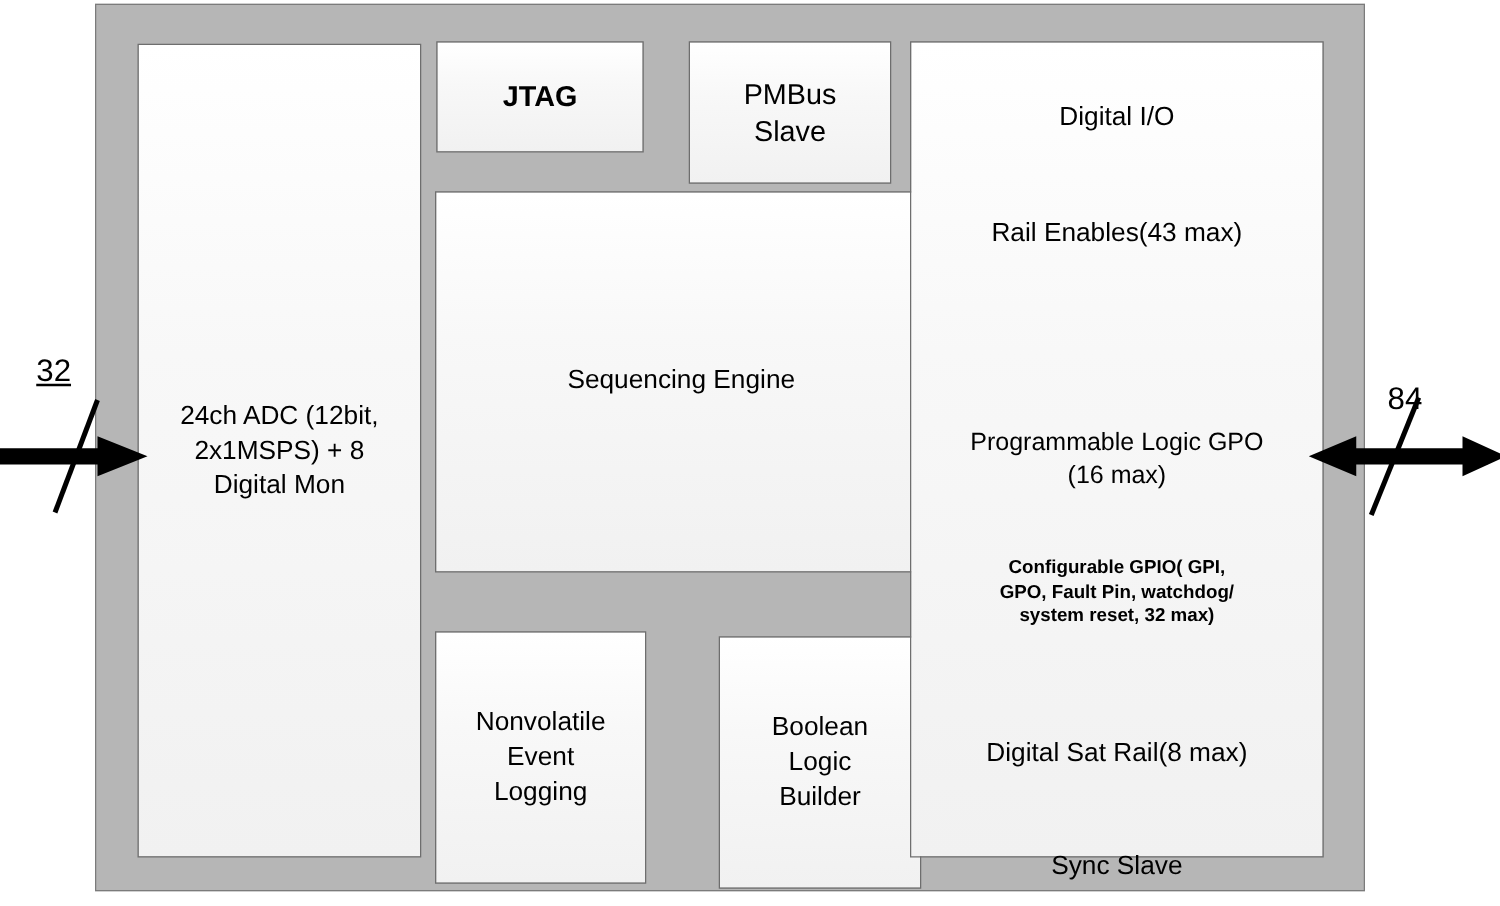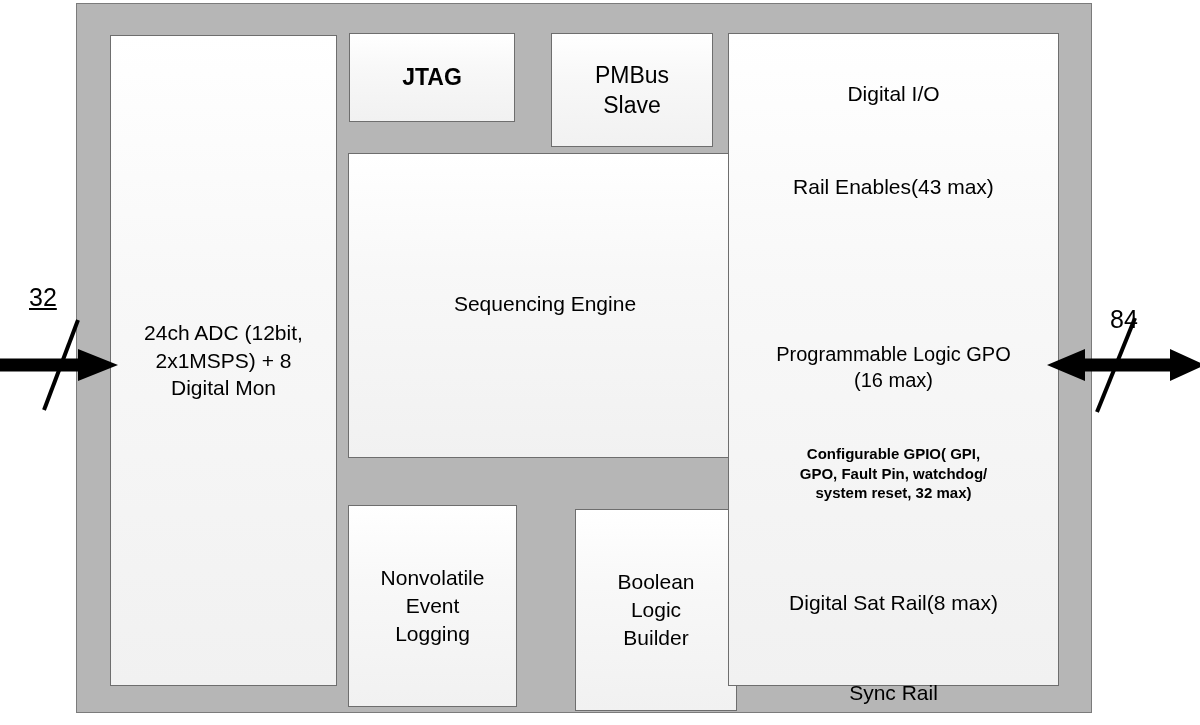--- a/index.html
+++ b/index.html
@@ -163,21 +163,21 @@
 
   <div class="block" id="blk-dio">
     <span class="dio-line" id="dio-0">Digital I/O</span>
     <span class="dio-line" id="dio-1">Rail Enables(43 max)</span>
     <span class="dio-line" id="dio-3">Programmable Logic  GPO
 (16 max)</span>
     <span class="dio-line" id="dio-4">Configurable GPIO( GPI,
 GPO, Fault Pin, watchdog/
 system reset,  32 max)</span>
     <span class="dio-line" id="dio-5">Digital Sat Rail(8 max)</span>
-    <span class="dio-line" id="dio-6">Sync Rail</span>
+    <span class="dio-line" id="dio-6">Sync Slave</span>
   </div>
 
   <span class="bus-label" id="bus-label-left">32</span>
   <svg class="bus" id="bus-left" viewBox="0 0 120 130">
     <line x1="0" y1="65" x2="98" y2="65" stroke="#000000" stroke-width="13"></line>
     <polygon points="78,49 118,65 78,81" fill="#000000"></polygon>
     <line x1="44" y1="110" x2="78" y2="20" stroke="#000000" stroke-width="4"></line>
   </svg>
 
   <span class="bus-label" id="bus-label-right">84</span>

